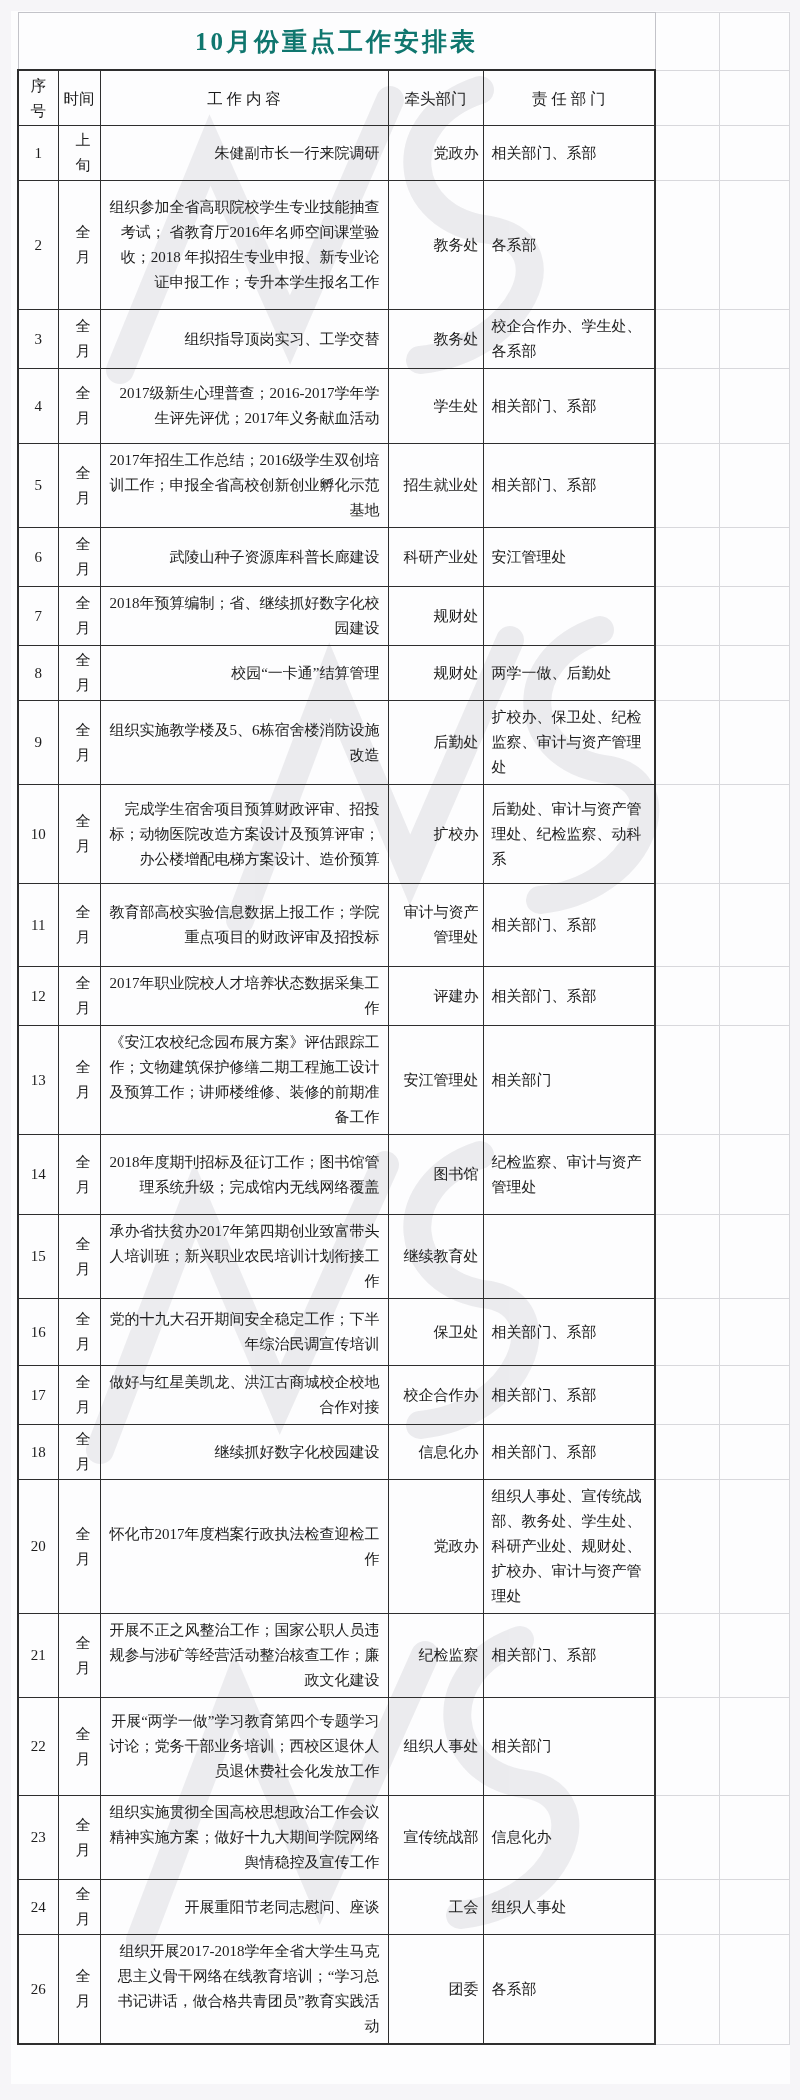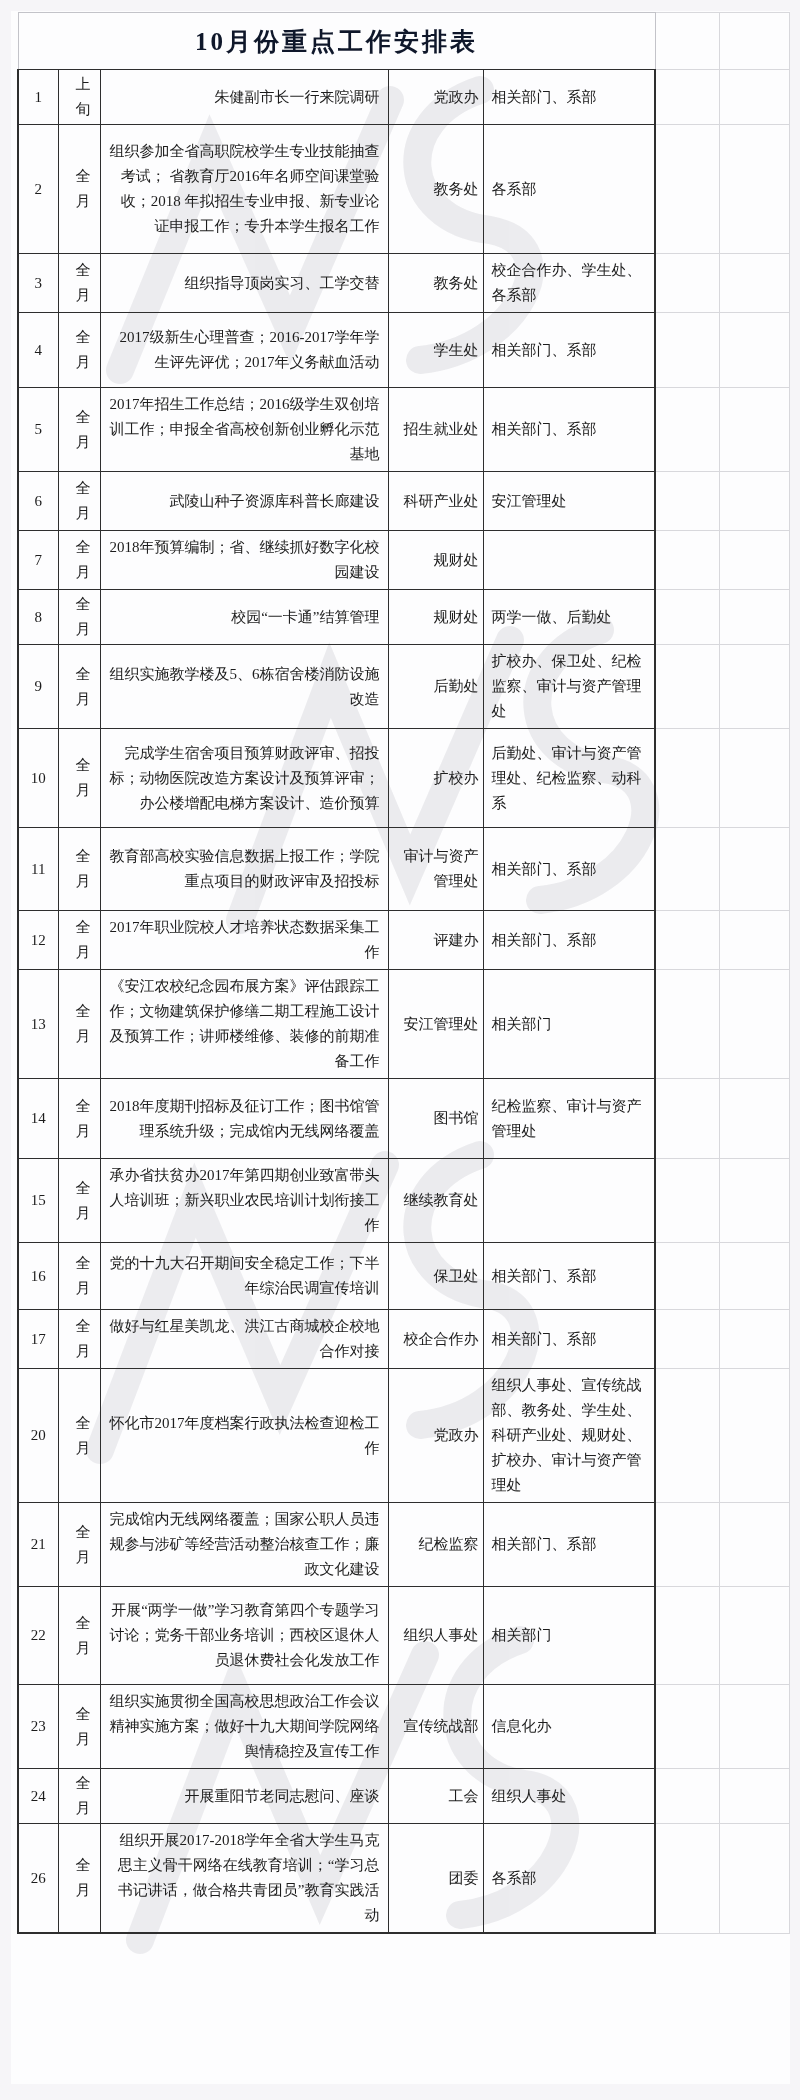--- a/index.html
+++ b/index.html
@@ -31,21 +31,21 @@
   td.bl2{border-left-width:2px;}
   td.br2{border-right-width:2px;}
   td.bt2{border-top-width:2px;}
   td.bb2{border-bottom-width:2px;}
   
   td.ph{border:1px solid #d8d8dc;padding:0;}
   
   td.title-cell{
     border:1px solid #c3c3c9;border-bottom:none;
     text-align:center;font-weight:bold;font-size:25px;
-    letter-spacing:3px;height:48px;color:#0f172a;
+    letter-spacing:3px;height:48px;color:#0f766e;
   }
   td.head{text-align:center;font-size:15.5px;padding:2px 4px;}
   td.c-no{text-align:center;padding:2px 2px;}
   td.c-time{text-align:center;padding:2px 17px;}
   td.c-content{text-align:right;}
   td.c-lead{text-align:right;padding:4px 4px;}
   td.c-resp{text-align:left;}
 </style>
 </head>
 <body>
@@ -87,20 +87,29 @@
         <col style="width:172px">
         <col style="width:64px">
         <col style="width:70px">
     </colgroup>
     <tbody id="tb">
         <tr>
           <td class="title-cell" colspan="5">10月份重点工作安排表</td>
           <td class="ph"></td>
           <td class="ph"></td>
         </tr>
+        <tr style="height: 33px;">
+          <td class="m head bl2 bt2">序号</td>
+          <td class="m head bt2">时间</td>
+          <td class="m head bt2">工 作 内 容</td>
+          <td class="m head bt2">牵头部门</td>
+          <td class="m head bt2 br2">责 任 部 门</td>
+          <td class="ph"></td>
+          <td class="ph"></td>
+        </tr>
         <tr style="height: 36px;">
           <td class="m c-no bl2">1</td>
           <td class="m c-time">上旬</td>
           <td class="m c-content">朱健副市长一行来院调研</td>
           <td class="m c-lead">党政办</td>
           <td class="m c-resp br2">相关部门、系部</td>
           <td class="ph"></td>
           <td class="ph"></td>
         </tr>
         <tr style="height: 129px;">
@@ -240,33 +249,42 @@
         </tr>
         <tr style="height: 48px;">
           <td class="m c-no bl2">17</td>
           <td class="m c-time">全月</td>
           <td class="m c-content">做好与红星美凯龙、洪江古商城校企校地合作对接</td>
           <td class="m c-lead">校企合作办</td>
           <td class="m c-resp br2">相关部门、系部</td>
           <td class="ph"></td>
           <td class="ph"></td>
         </tr>
+        <tr style="height: 45px;">
+          <td class="m c-no bl2">18</td>
+          <td class="m c-time">全月</td>
+          <td class="m c-content">继续抓好数字化校园建设</td>
+          <td class="m c-lead">信息化办</td>
+          <td class="m c-resp br2">相关部门、系部</td>
+          <td class="ph"></td>
+          <td class="ph"></td>
+        </tr>
         <tr style="height: 133px;">
           <td class="m c-no bl2">20</td>
           <td class="m c-time">全月</td>
           <td class="m c-content">怀化市2017年度档案行政执法检查迎检工作</td>
           <td class="m c-lead">党政办</td>
           <td class="m c-resp br2">组织人事处、宣传统战部、教务处、学生处、科研产业处、规财处、扩校办、审计与资产管理处</td>
           <td class="ph"></td>
           <td class="ph"></td>
         </tr>
         <tr style="height: 83px;">
           <td class="m c-no bl2">21</td>
           <td class="m c-time">全月</td>
-          <td class="m c-content">完成馆内无线网络覆盖；国家公职人员违规参与涉矿等经营活动整治核查工作；廉政文化建设</td>
+          <td class="m c-content">开展不正之风整治工作；国家公职人员违规参与涉矿等经营活动整治核查工作；廉政文化建设</td>
           <td class="m c-lead">纪检监察</td>
           <td class="m c-resp br2">相关部门、系部</td>
           <td class="ph"></td>
           <td class="ph"></td>
         </tr>
         <tr style="height: 98px;">
           <td class="m c-no bl2">22</td>
           <td class="m c-time">全月</td>
           <td class="m c-content">开展“两学一做”学习教育第四个专题学习讨论；党务干部业务培训；西校区退休人员退休费社会化发放工作</td>
           <td class="m c-lead">组织人事处</td>

